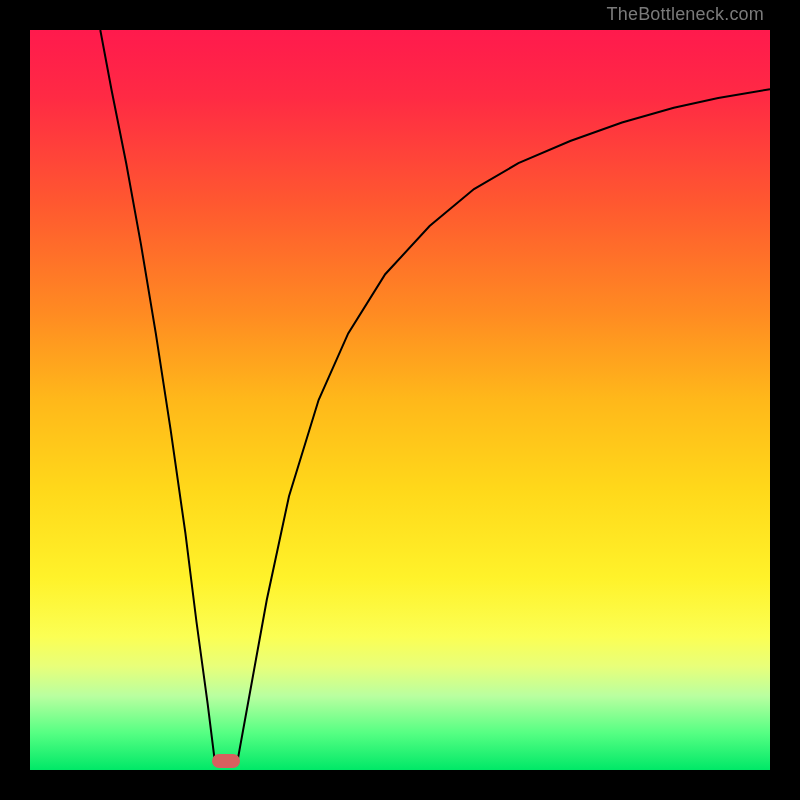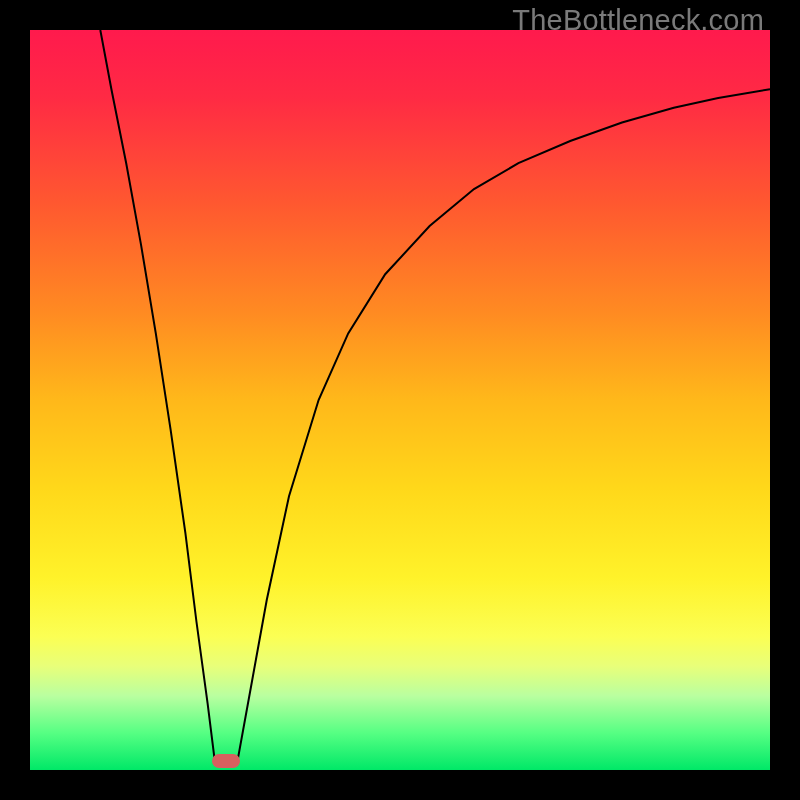--- a/index.html
+++ b/index.html
@@ -25,21 +25,21 @@
     left: 30px;
     width: 740px;
     height: 740px;
     
   }
   .watermark {
     position: absolute;
     top: 4px;
     right: 36px;
     color: #7a7a7a;
-    font-size: 29px;
+    font-size: 18px;
     font-weight: 500;
     letter-spacing: 0.2px;
   }
   svg.curve {
     position: absolute;
     top: 0;
     left: 0;
     width: 740px;
     height: 740px;
   }

